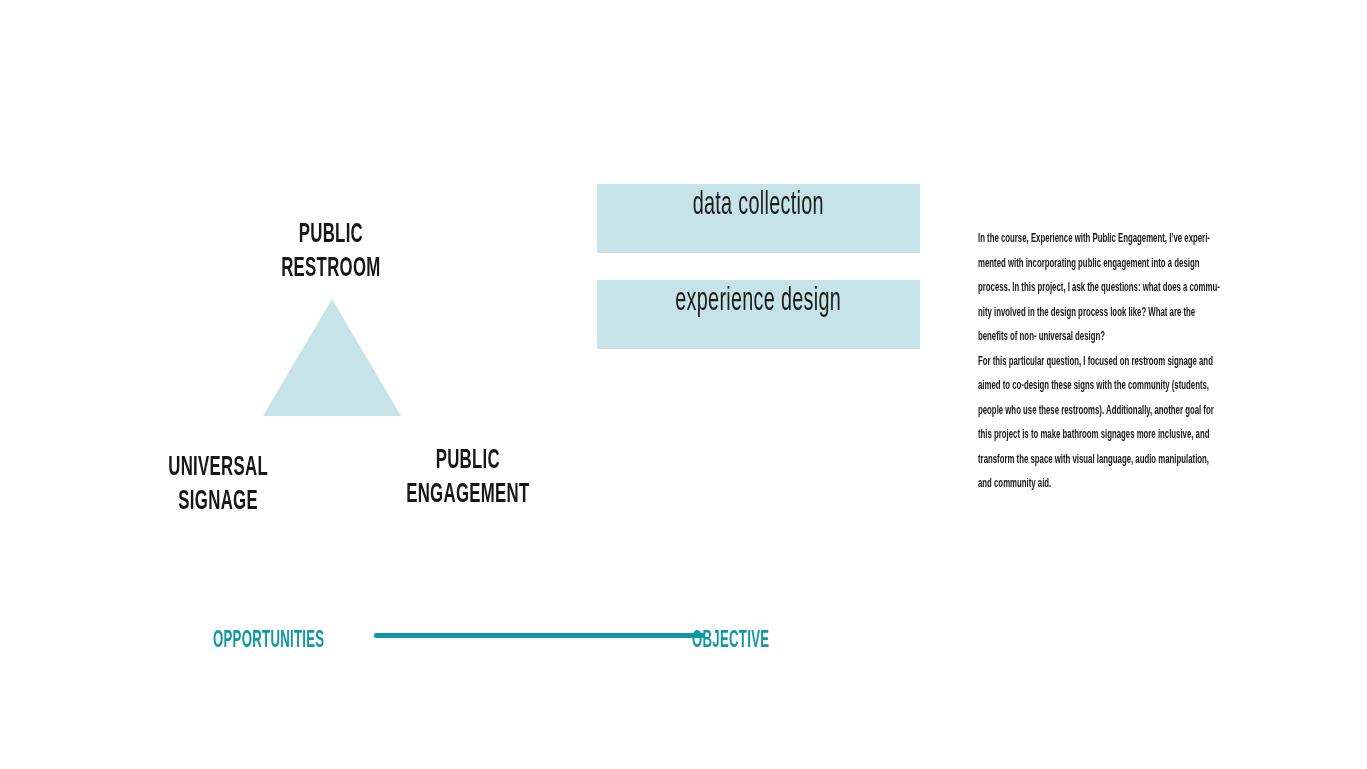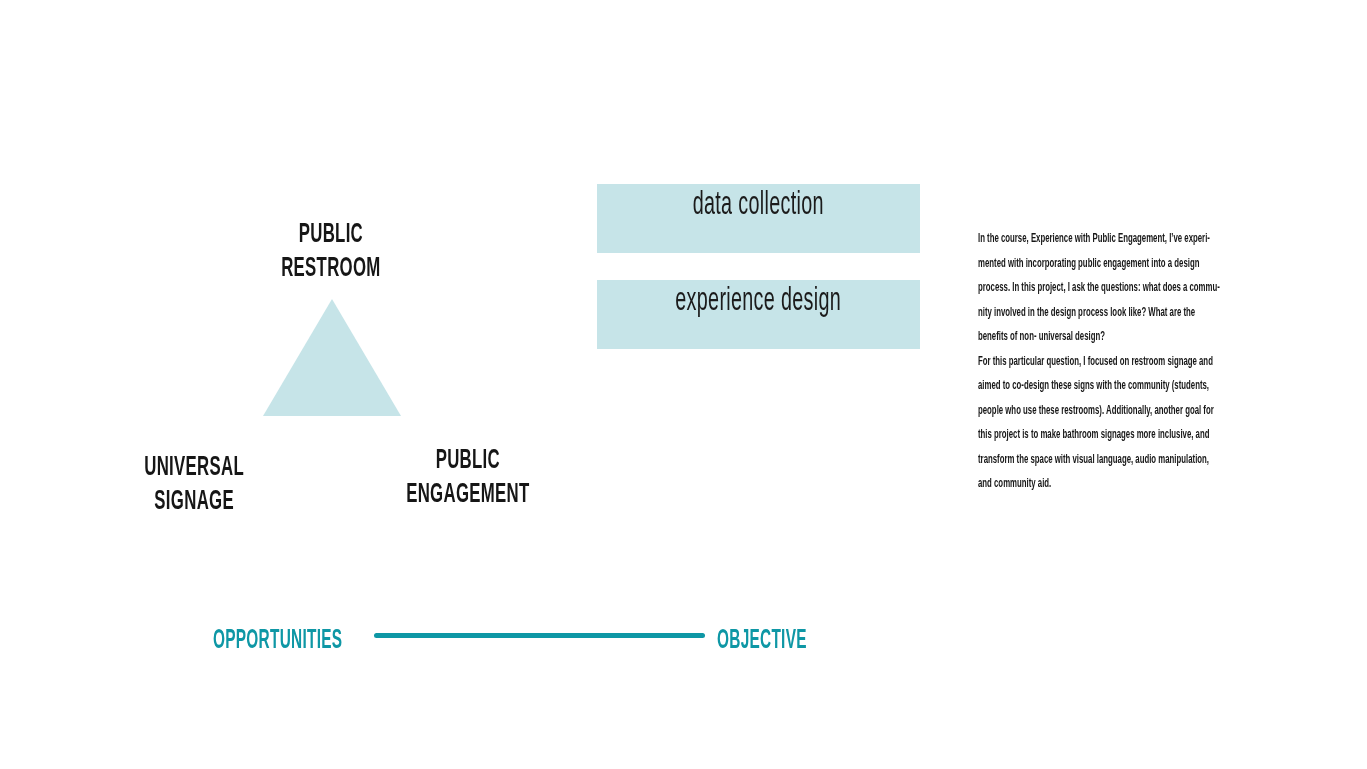--- a/index.html
+++ b/index.html
@@ -26,21 +26,21 @@
   }
   .cond-heading .scale {
     display: inline-block;
     transform: scaleX(0.6);
     transform-origin: center top;
     white-space: pre-line;
     letter-spacing: 0.5px;
   }
 
   .label-top   { left: 221px; top: 216px; }
-  .label-left  { left: 84px;  top: 449px; }
+  .label-left  { left: 108px;  top: 449px; }
   .label-right { left: 358px; top: 442px; }
 
   .triangle {
     position: absolute;
     left: 263px;
     top: 299px;
     width: 0;
     height: 0;
     border-left: 69px solid transparent;
     border-right: 69px solid transparent;
@@ -87,33 +87,33 @@
     font-size: 13px;
     font-weight: 700;
     line-height: 24.5px;
     color: var(--black, #161616);
   }
 
   
   .footer-label {
     position: absolute;
     font-weight: 700;
-    font-size: 28px;
+    font-size: 24px;
     line-height: 32px;
     color: var(--teal, #0E97A5);
   }
   .footer-label .scale {
     display: inline-block;
     transform: scaleX(0.55);
     transform-origin: left top;
     white-space: nowrap;
     letter-spacing: 0.5px;
   }
   .footer-left  { left: 213px; top: 623px; }
-  .footer-right { left: 717px; top: 623px; }
+  .footer-right { left: 692px; top: 623px; }
   .footer-line {
     position: absolute;
     left: 374px;
     top: 633px;
     width: 331px;
     height: 5px;
     border-radius: 2.5px;
     background: var(--teal, #0E97A5);
   }
 </style>

